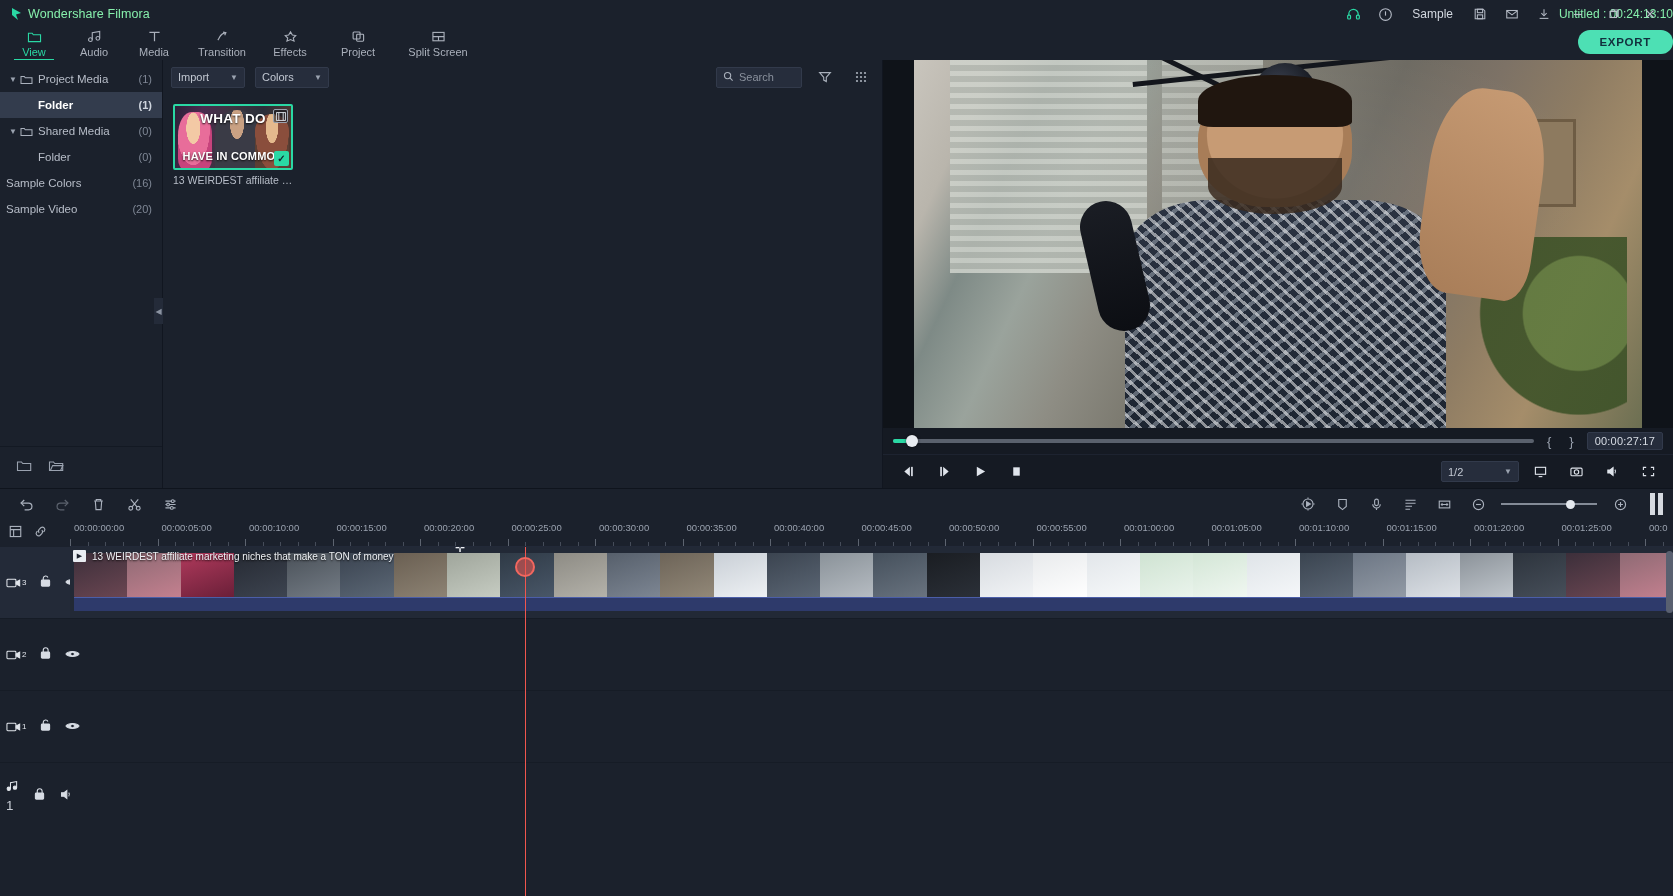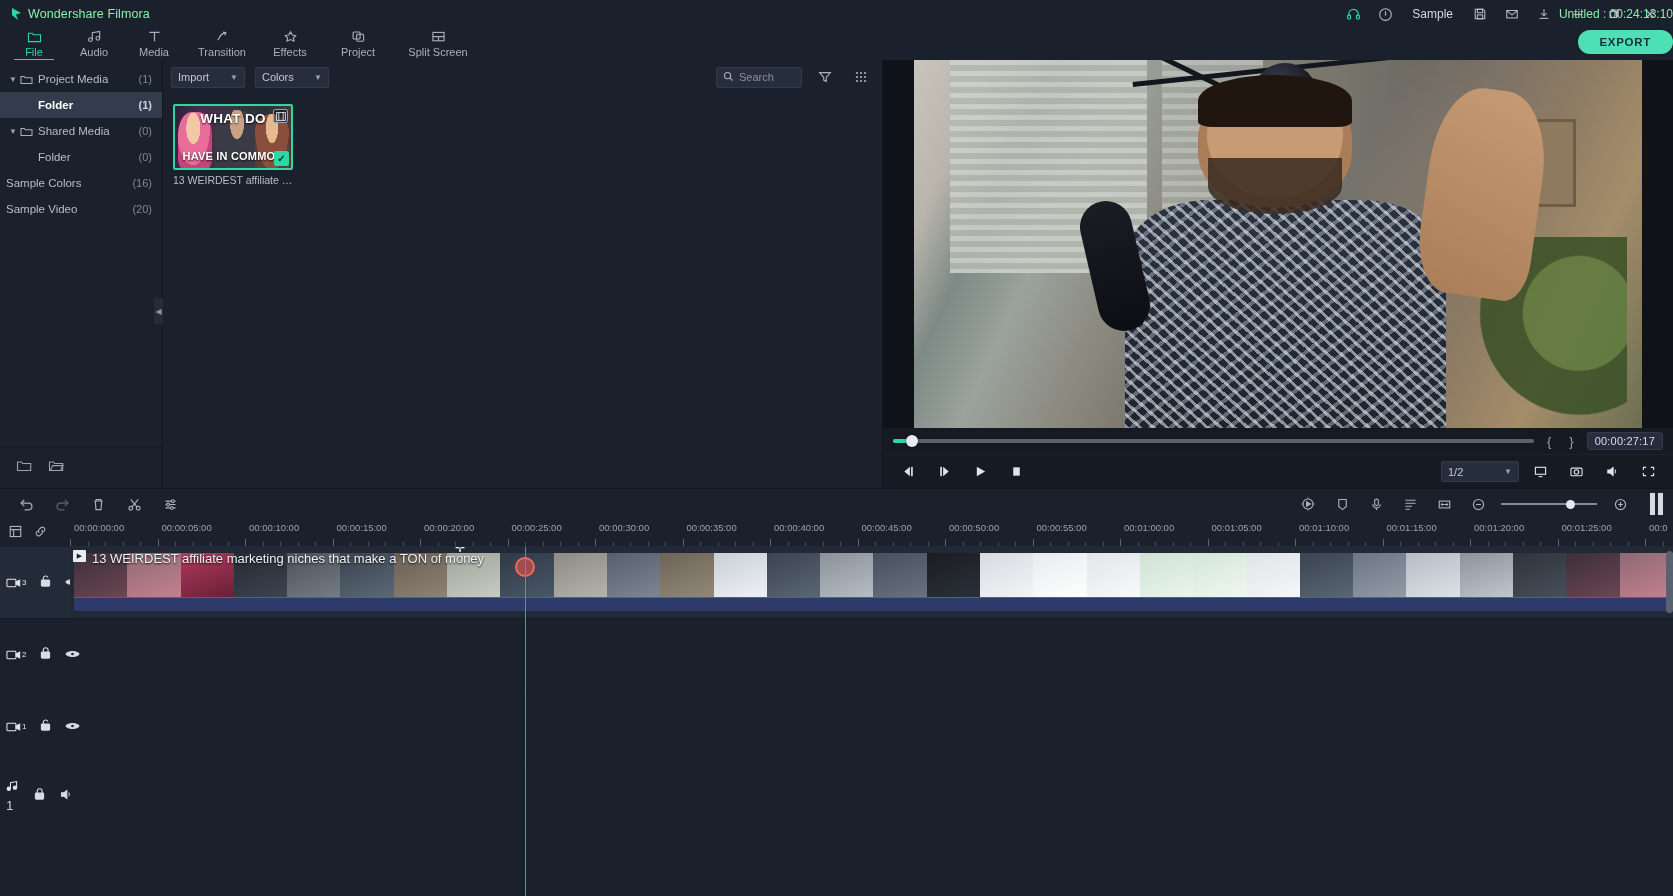--- a/index.html
+++ b/index.html
@@ -305,21 +305,21 @@
   .track-head .thico small { font-size: 8px; margin-left: 1px; }
   .track-head .lockico, .track-head .eyeico { color: #d7dce4; cursor: default; }
   .track-row { height: 72px; border-bottom: 1px solid #161c26; position: relative; }
   .track-row.hl { background: #222936; }
   .clip {
     position: absolute; left: 4px; top: 6px; height: 44px; right: 0;
     display: flex; overflow: hidden; border-radius: 1px;
   }
   .clip .fr { flex: 1 1 0; min-width: 0; }
   .clip-label {
-    position: absolute; left: 22px; top: 4px; font-size: 13px; color: #eef1f5;
+    position: absolute; left: 22px; top: 4px; font-size: 10px; color: #eef1f5;
     text-shadow: 0 1px 2px rgba(0,0,0,.9); white-space: nowrap; pointer-events: none;
   }
   .clip-play {
     position: absolute; left: 3px; top: 3px; width: 13px; height: 12px; background: #e9edf2;
     display: flex; align-items: center; justify-content: center; color: #1b212c; font-size: 7px; border-radius: 1px;
   }
   .clip-underbar {
     position: absolute; left: 4px; right: 0; top: 50px; height: 14px;
     background: #2e3a6b; border-top: 1px solid #4b5ea8;
   }
@@ -404,21 +404,21 @@
     </div>
   </div>
 
   <div class="tabbar">
     <div class="tab active">
       <span class="tab-ico">
         <svg width="15" height="13" viewBox="0 0 16 14" fill="none" stroke="currentColor" stroke-width="1.2">
             <path d="M1.5 3.5 h4 l1.2 1.6 h7.8 v7.4 h-13 z"></path>
           </svg>
       </span>
-      <span class="tab-lbl">File</span>
+      <span class="tab-lbl">View</span>
     </div>
     <div class="tab">
       <span class="tab-ico">
         <svg width="15" height="13" viewBox="0 0 16 14" fill="none" stroke="currentColor" stroke-width="1.2">
           <circle cx="3.6" cy="10.4" r="2"></circle>
             <circle cx="11.6" cy="9" r="2"></circle>
             <path d="M5.6 10.4 V3 l8 -1.4 V9"></path>
         </svg>
       </span>
       <span class="tab-lbl">Audio</span>

